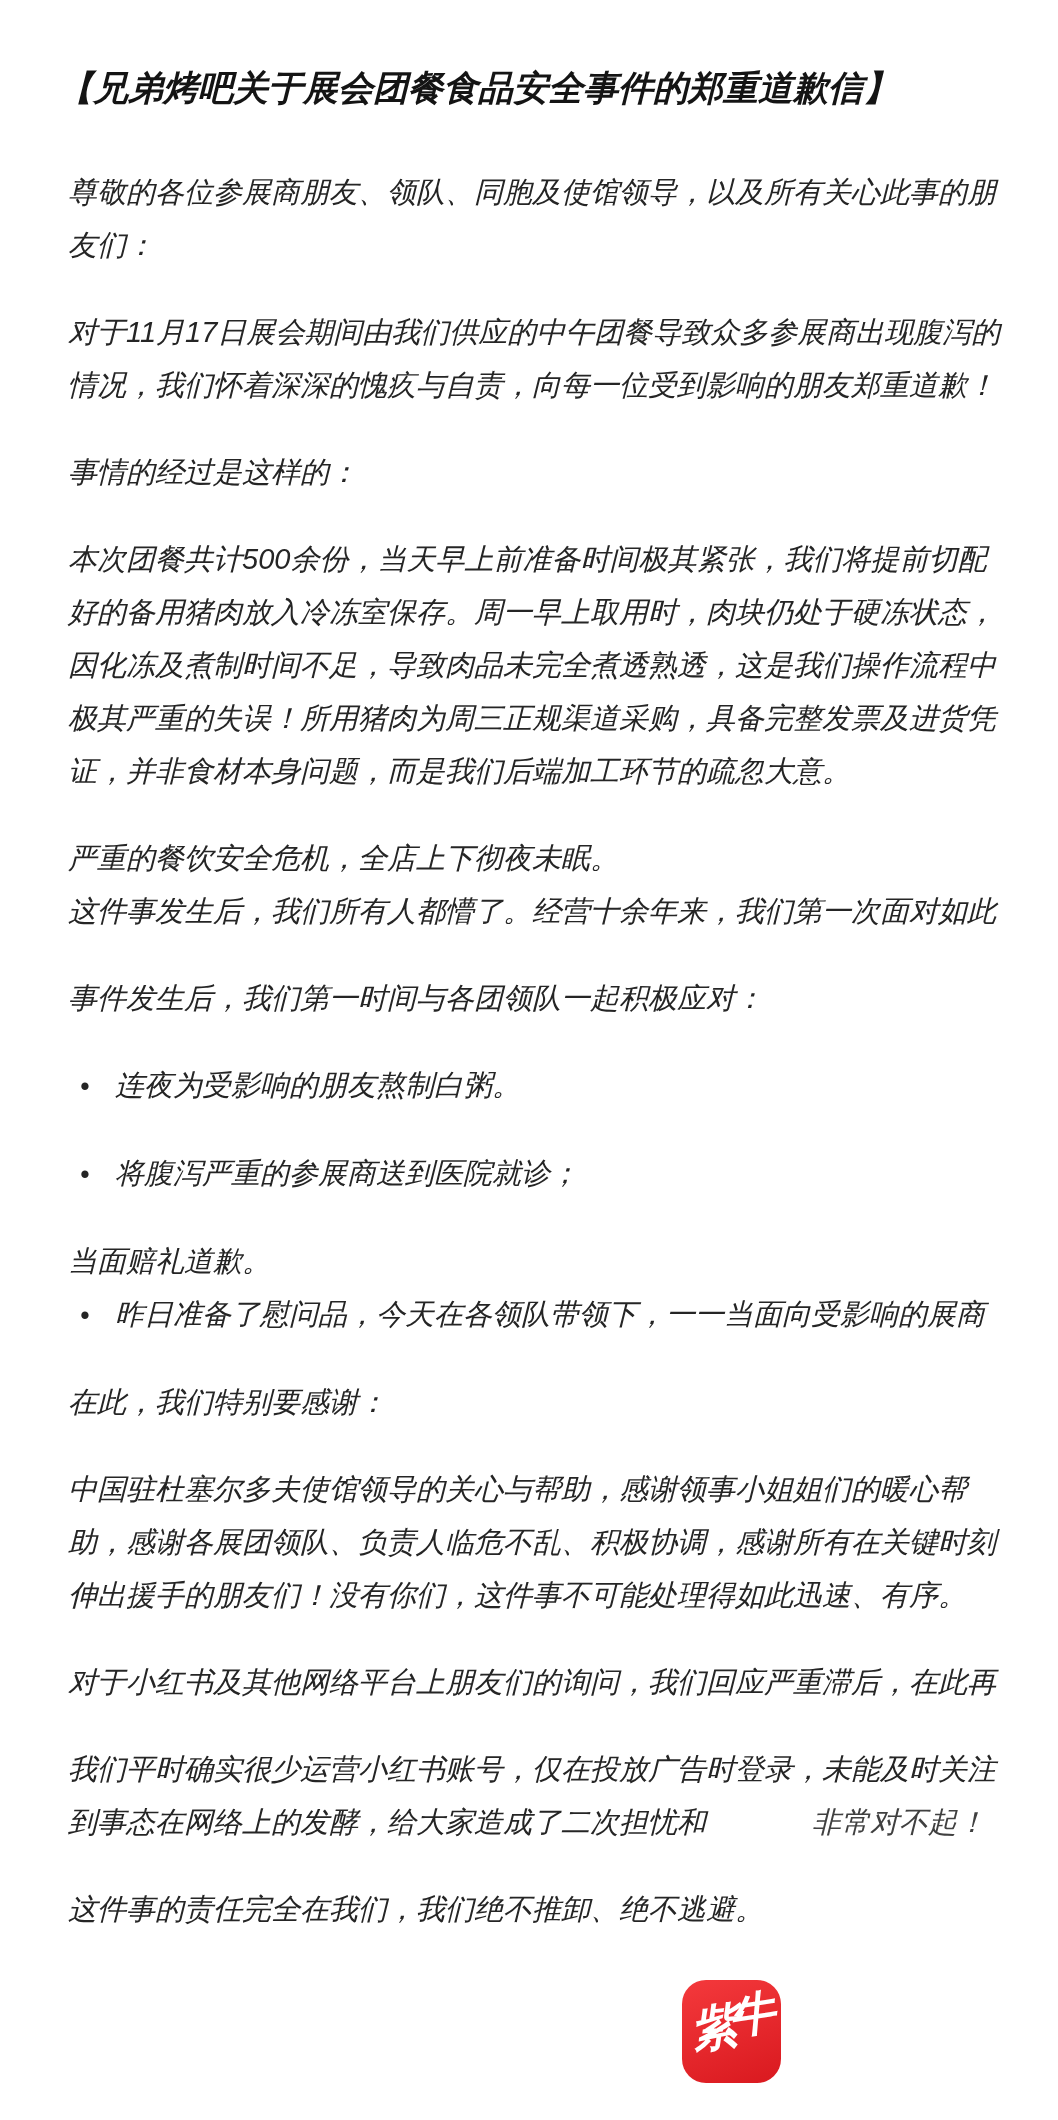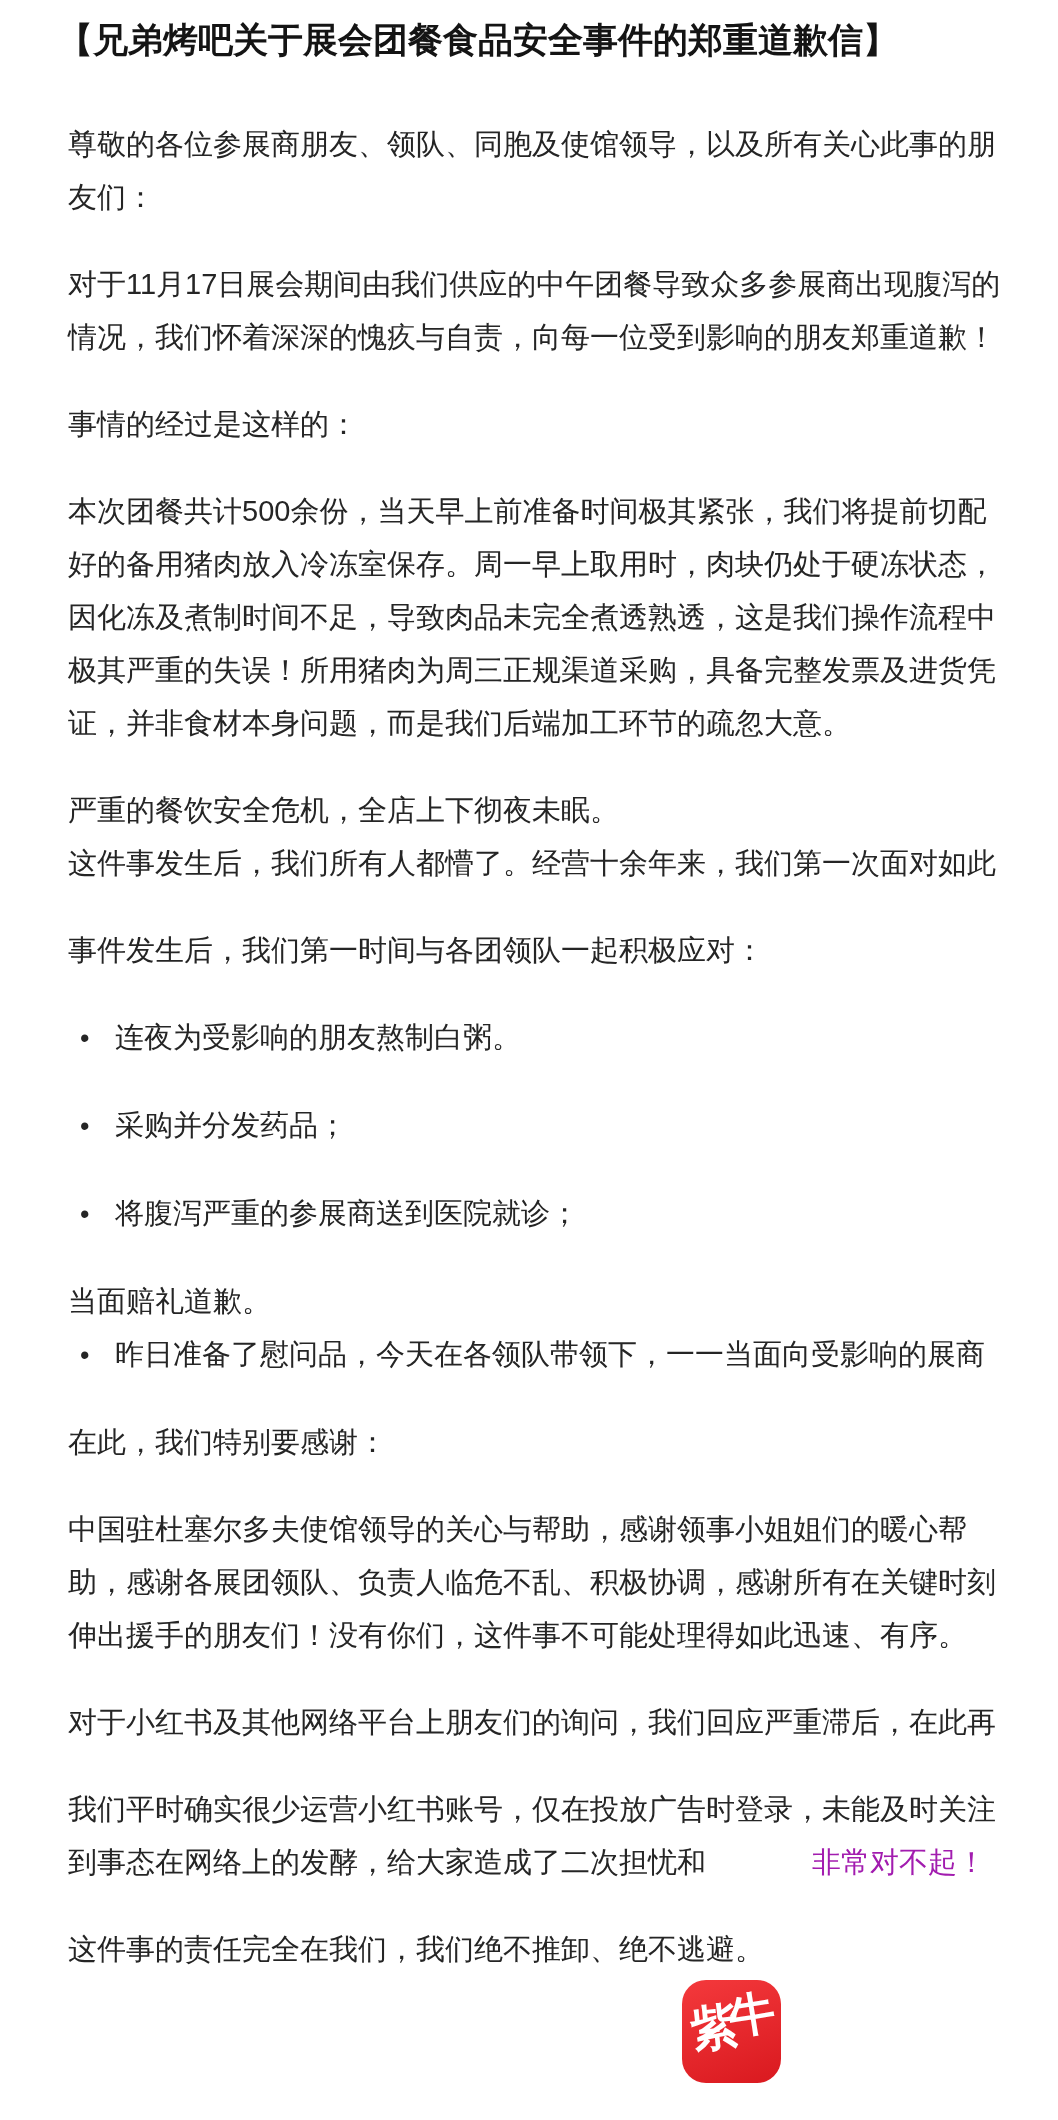--- a/index.html
+++ b/index.html
@@ -11,22 +11,23 @@
     width: 1058px;
     height: 2120px;
     overflow: hidden;
     font-family: "Liberation Sans", "DejaVu Sans", sans-serif;
   }
   .page {
     position: relative;
     box-sizing: border-box;
     width: 1058px;
     height: 2120px;
-    padding: 16px 58px 0 58px;
+    padding: 64px 58px 0 58px;
     background: #ffffff;
+    font-style: italic;
   }
   h1.title {
     margin: 0 0 54px 0;
     font-size: 35px;
     line-height: 48px;
     font-weight: 700;
     color: #141414;
     white-space: nowrap;
   }
   .para {
@@ -45,21 +46,21 @@
     margin-left: 12px;
     width: 35px;
     font-size: 27px;
     color: #252525;
   }
   .gap {
     display: inline-block;
     height: 1px;
   }
   .dim {
-    color: #a21caf;
+    color: #404040;
   }
   .watermark {
     position: absolute;
     left: 682px;
     top: 1980px;
     width: 99px;
     height: 103px;
     border-radius: 24px;
     background: linear-gradient(160deg, #f4393c 0%, #d9191f 100%);
     box-shadow: 0 0 0 6px rgba(255,255,255,0.45);
@@ -112,23 +113,20 @@
         <span class="line">严重的餐饮安全危机，全店上下彻夜未眠。</span>
         <span class="line">这件事发生后，我们所有人都懵了。经营十余年来，我们第一次面对如此</span>
       </p>
       <p class="para">
         <span class="line">事件发生后，我们第一时间与各团领队一起积极应对：</span>
       </p>
       <p class="para">
         <span class="line"><span class="dot">•</span>连夜为受影响的朋友熬制白粥。</span>
       </p>
       <p class="para">
-        <span class="line"><span class="dot">•</span>采购并分发药品；</span>
-      </p>
-      <p class="para">
         <span class="line"><span class="dot">•</span>将腹泻严重的参展商送到医院就诊；</span>
       </p>
       <p class="para">
         <span class="line">当面赔礼道歉。</span>
         <span class="line"><span class="dot">•</span>昨日准备了慰问品，今天在各领队带领下，一一当面向受影响的展商</span>
       </p>
       <p class="para">
         <span class="line">在此，我们特别要感谢：</span>
       </p>
       <p class="para">

